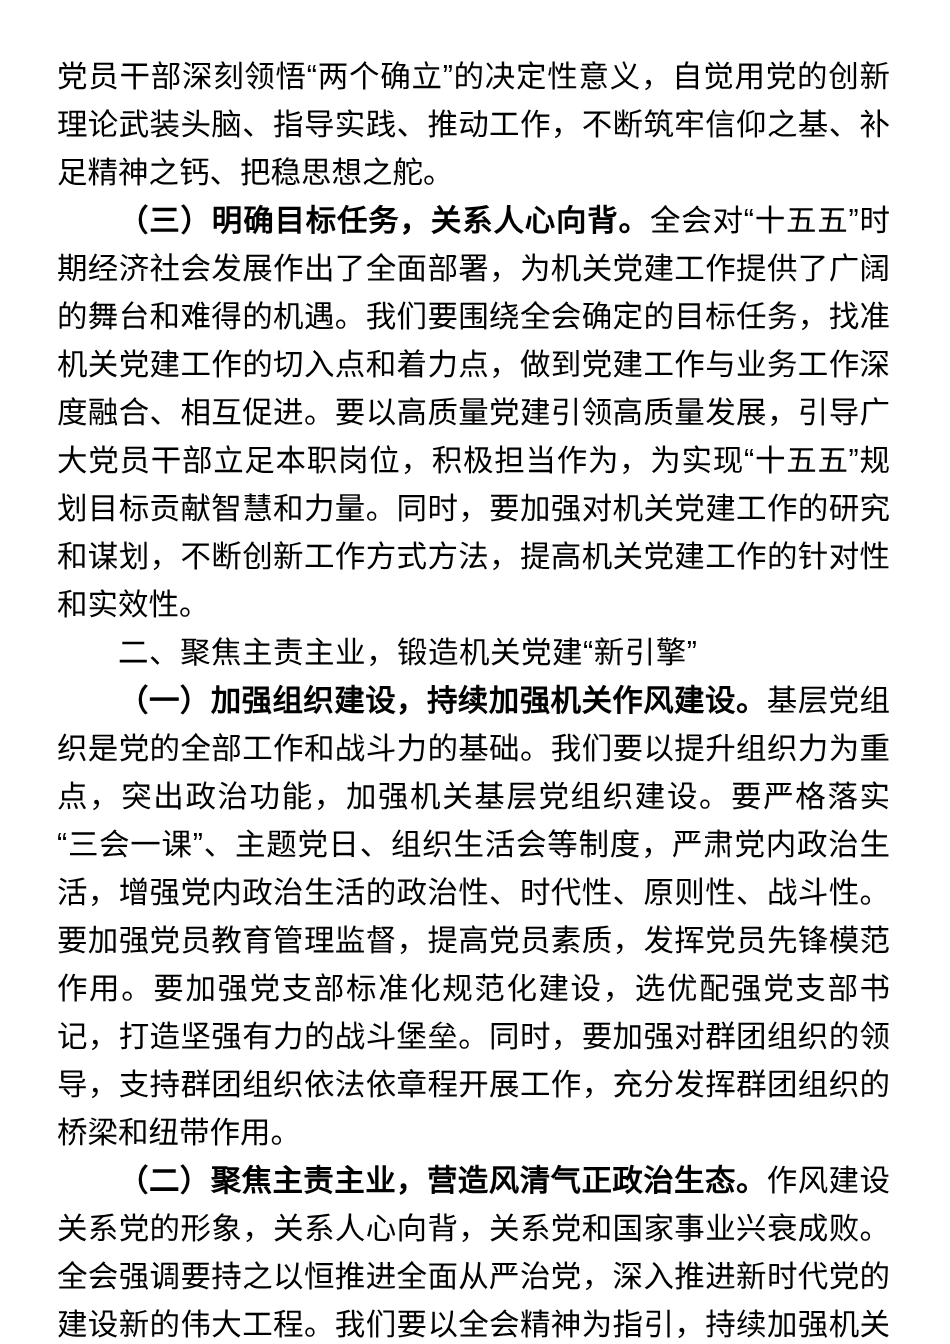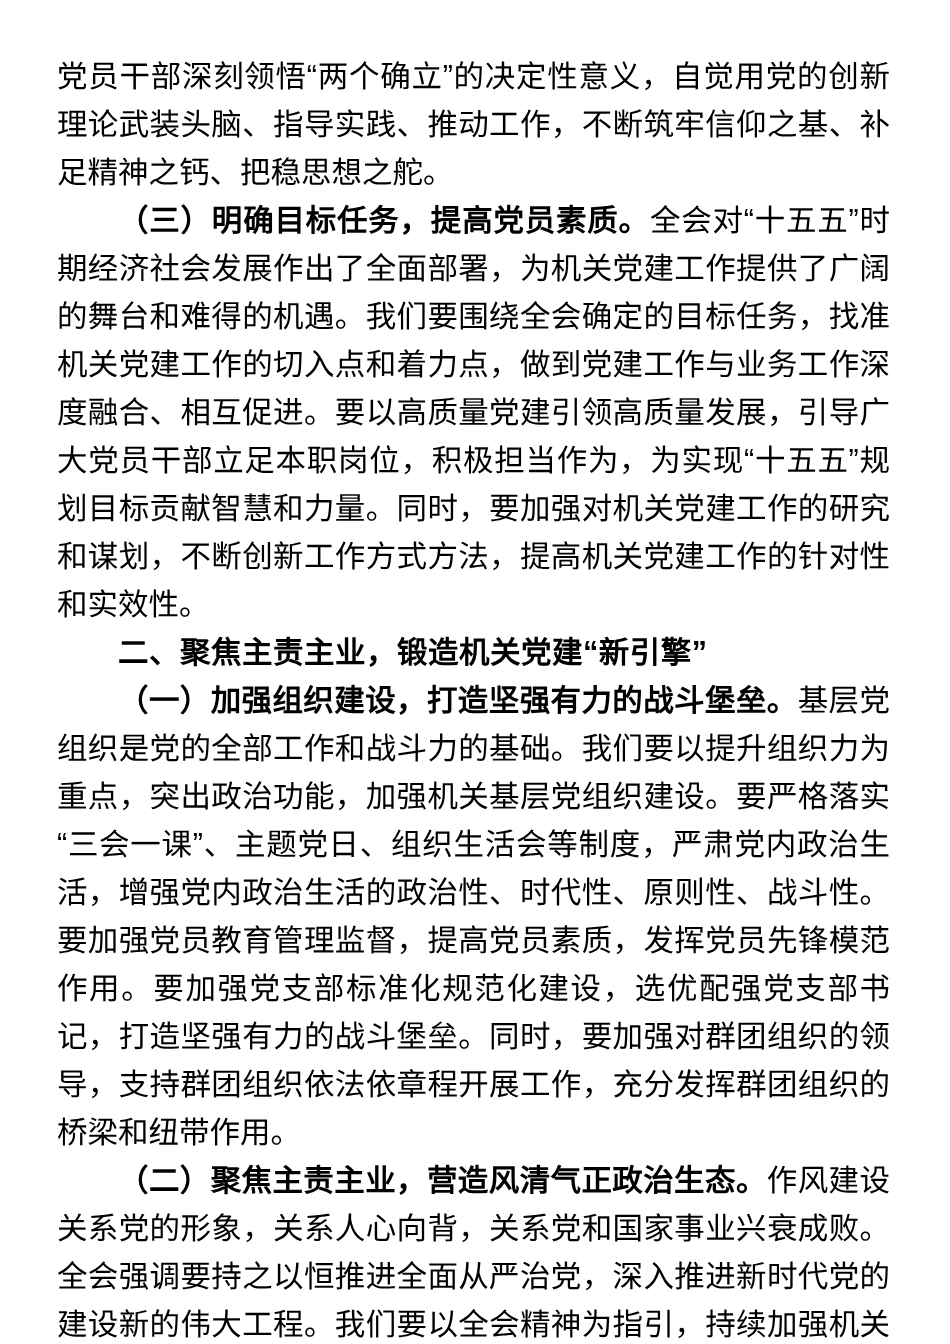--- a/index.html
+++ b/index.html
@@ -54,46 +54,46 @@
   
   .lead {
     font-weight: 700;
   }
 
   
   .heading-1 {
     margin: 0;
     font-size: 30.5px;
     line-height: 48px;
-    font-weight: 700;
+    font-weight: 400;
     text-indent: 2em;
     text-align: left;
     letter-spacing: 0.5px;
   }
 </style>
 </head>
 <body>
 
 <div class="page">
   <div class="doc-body">
 
     <p class="para no-indent">
       <span>党员干部深刻领悟“两个确立”的决定性意义，自觉用党的创新理论武装头脑、指导实践、推动工作，不断筑牢信仰之基、补足精神之钙、把稳思想之舵。</span>
     </p>
 
     <p class="para indent">
-      <span class="lead">（三）明确目标任务，提高党员素质。</span><span>全会对“十五五”时期经济社会发展作出了全面部署，为机关党建工作提供了广阔的舞台和难得的机遇。我们要围绕全会确定的目标任务，找准机关党建工作的切入点和着力点，做到党建工作与业务工作深度融合、相互促进。要以高质量党建引领高质量发展，引导广大党员干部立足本职岗位，积极担当作为，为实现“十五五”规划目标贡献智慧和力量。同时，要加强对机关党建工作的研究和谋划，不断创新工作方式方法，提高机关党建工作的针对性和实效性。</span>
+      <span class="lead">（三）明确目标任务，关系人心向背。</span><span>全会对“十五五”时期经济社会发展作出了全面部署，为机关党建工作提供了广阔的舞台和难得的机遇。我们要围绕全会确定的目标任务，找准机关党建工作的切入点和着力点，做到党建工作与业务工作深度融合、相互促进。要以高质量党建引领高质量发展，引导广大党员干部立足本职岗位，积极担当作为，为实现“十五五”规划目标贡献智慧和力量。同时，要加强对机关党建工作的研究和谋划，不断创新工作方式方法，提高机关党建工作的针对性和实效性。</span>
     </p>
 
     <p class="heading-1">
       <span>二、聚焦主责主业，锻造机关党建“新引擎”</span>
     </p>
 
     <p class="para indent">
-      <span class="lead">（一）加强组织建设，打造坚强有力的战斗堡垒。</span><span>基层党组织是党的全部工作和战斗力的基础。我们要以提升组织力为重点，突出政治功能，加强机关基层党组织建设。要严格落实“三会一课”、主题党日、组织生活会等制度，严肃党内政治生活，增强党内政治生活的政治性、时代性、原则性、战斗性。要加强党员教育管理监督，提高党员素质，发挥党员先锋模范作用。要加强党支部标准化规范化建设，选优配强党支部书记，打造坚强有力的战斗堡垒。同时，要加强对群团组织的领导，支持群团组织依法依章程开展工作，充分发挥群团组织的桥梁和纽带作用。</span>
+      <span class="lead">（一）加强组织建设，持续加强机关作风建设。</span><span>基层党组织是党的全部工作和战斗力的基础。我们要以提升组织力为重点，突出政治功能，加强机关基层党组织建设。要严格落实“三会一课”、主题党日、组织生活会等制度，严肃党内政治生活，增强党内政治生活的政治性、时代性、原则性、战斗性。要加强党员教育管理监督，提高党员素质，发挥党员先锋模范作用。要加强党支部标准化规范化建设，选优配强党支部书记，打造坚强有力的战斗堡垒。同时，要加强对群团组织的领导，支持群团组织依法依章程开展工作，充分发挥群团组织的桥梁和纽带作用。</span>
     </p>
 
     <p class="para indent">
       <span class="lead">（二）聚焦主责主业，营造风清气正政治生态。</span><span>作风建设关系党的形象，关系人心向背，关系党和国家事业兴衰成败。全会强调要持之以恒推进全面从严治党，深入推进新时代党的建设新的伟大工程。我们要以全会精神为指引，持续加强机关作风建设，坚决反对形式主义、官僚主义，树立正确的政绩观和价值观。要加强廉政教育，强化纪律意识和规矩意识，</span>
     </p>
 
   </div>
 </div>
 
 </body></html>

